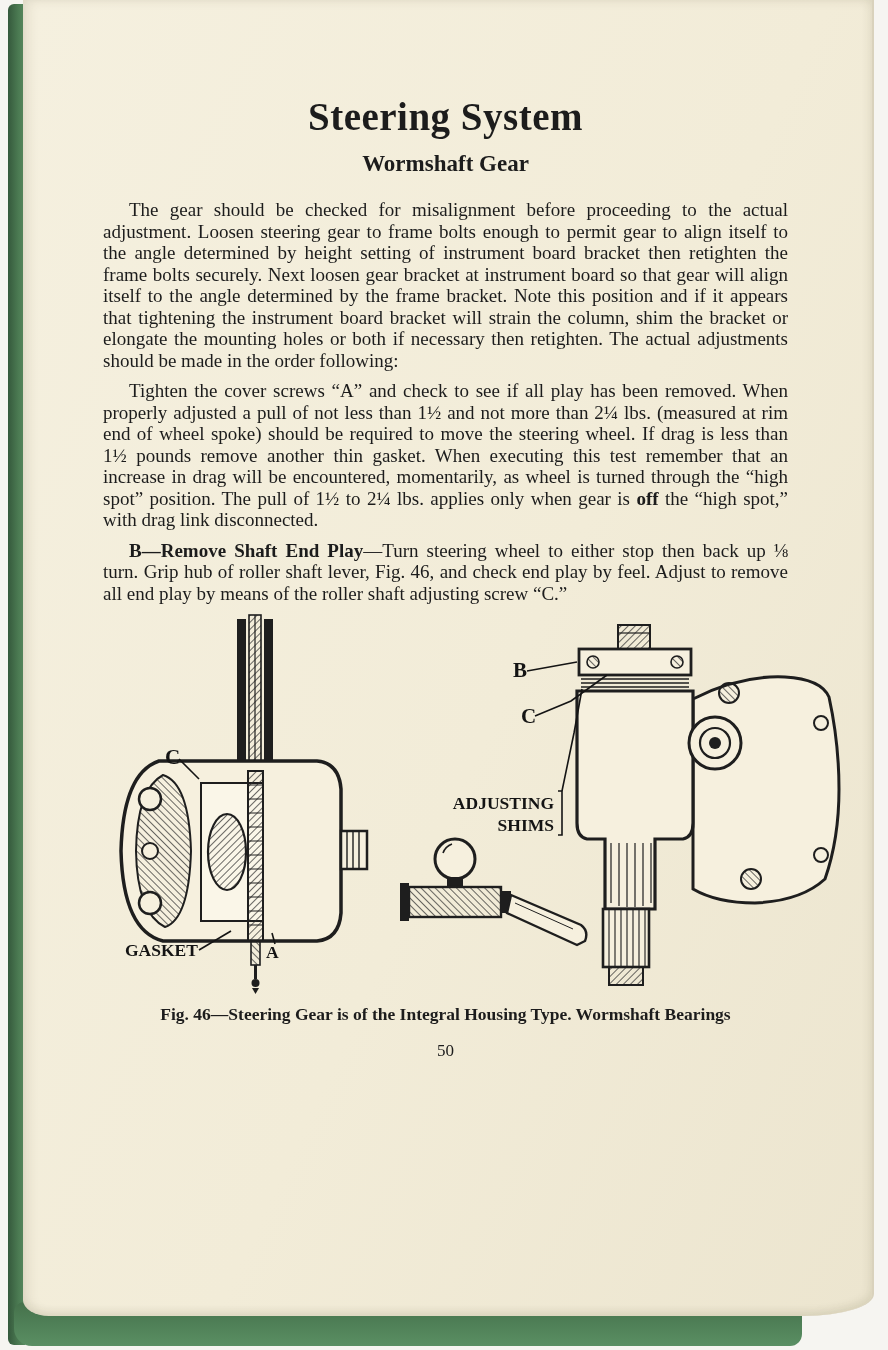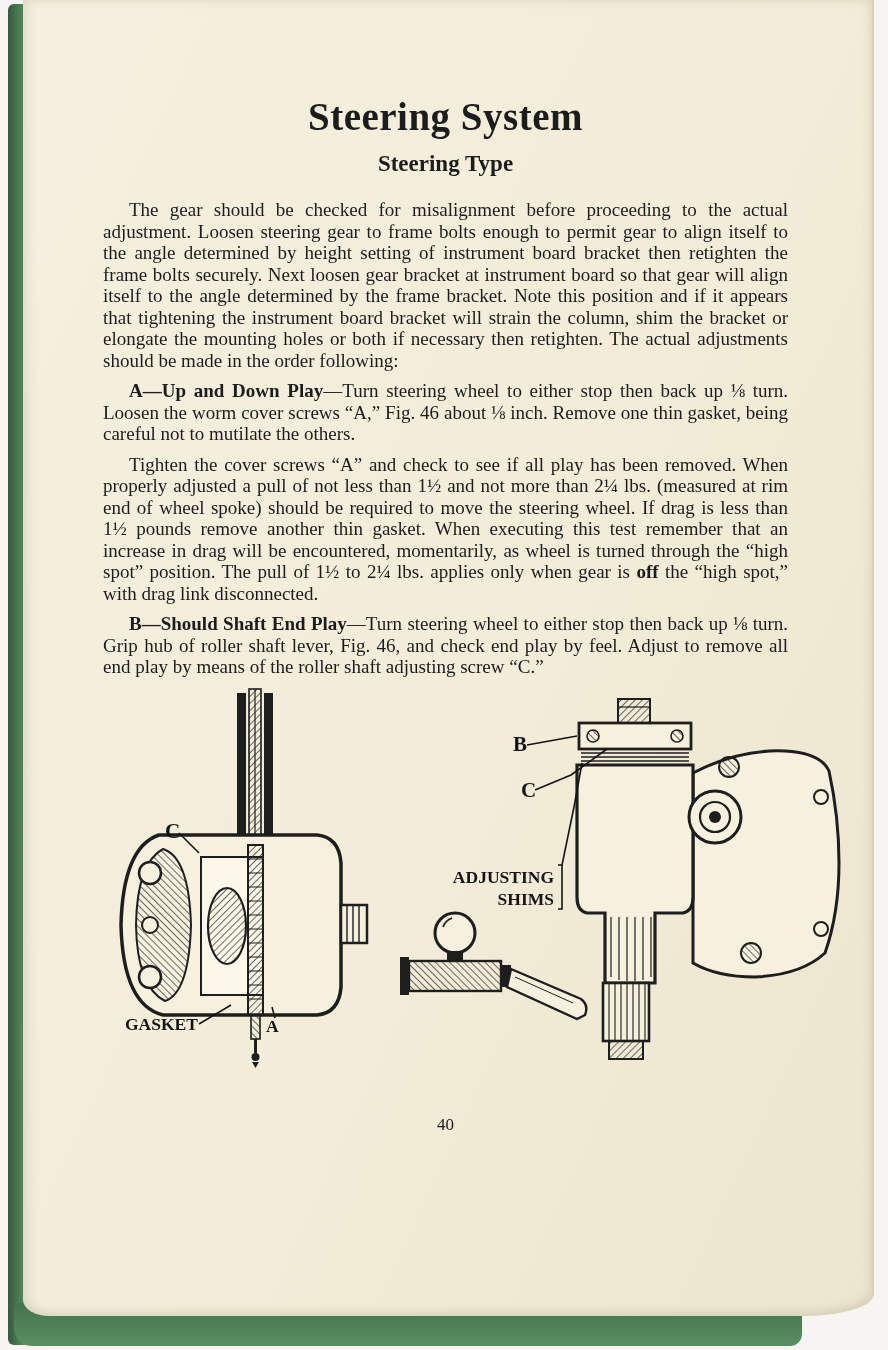--- a/index.html
+++ b/index.html
@@ -87,29 +87,28 @@
 <body>
 
 <div class="scan">
   <div class="cover-left"></div>
   <div class="cover-bottom"></div>
 
   <div class="paper">
     <div class="content">
 
       <h1 class="title">Steering System</h1>
-      <h2 class="subtitle">Steering Type</h2>
+      <h2 class="subtitle">Wormshaft Gear</h2>
 
       <p class="body"><span>The gear should be checked for misalignment before proceeding to the actual adjustment. Loosen steering gear to frame bolts enough to permit gear to align itself to the angle determined by height setting of instrument board bracket then retighten the frame bolts securely. Next loosen gear bracket at instrument board so that gear will align itself to the angle determined by the frame bracket. Note this position and if it appears that tightening the instrument board bracket will strain the column, shim the bracket or elongate the mounting holes or both if necessary then retighten. The actual adjustments should be made in the order following:</span></p>
 
-      <p class="body"><strong>A—Up and Down Play</strong><span>—Turn steering wheel to either stop then back up ⅛ turn. Loosen the worm cover screws “A,” Fig. 46 about ⅛ inch. Remove one thin gasket, being careful not to mutilate the others.</span></p>
 
       <p class="body"><span>Tighten the cover screws “A” and check to see if all play has been removed. When properly adjusted a pull of not less than 1½ and not more than 2¼ lbs. (measured at rim end of wheel spoke) should be required to move the steering wheel. If drag is less than 1½ pounds remove another thin gasket. When executing this test remember that an increase in drag will be encountered, momentarily, as wheel is turned through the “high spot” position. The pull of 1½ to 2¼ lbs. applies only when gear is </span><strong>off</strong><span> the “high spot,” with drag link disconnected.</span></p>
 
-      <p class="body"><strong>B—Should Shaft End Play</strong><span>—Turn steering wheel to either stop then back up ⅛ turn. Grip hub of roller shaft lever, Fig. 46, and check end play by feel. Adjust to remove all end play by means of the roller shaft adjusting screw “C.”</span></p>
+      <p class="body"><strong>B—Remove Shaft End Play</strong><span>—Turn steering wheel to either stop then back up ⅛ turn. Grip hub of roller shaft lever, Fig. 46, and check end play by feel. Adjust to remove all end play by means of the roller shaft adjusting screw “C.”</span></p>
 
       <div class="fig-wrap">
         <svg width="740" height="382" viewBox="0 0 740 382">
           <defs>
             <pattern id="hA" width="5" height="5" patternUnits="userSpaceOnUse" patternTransform="rotate(45)">
               <line x1="0" y1="0" x2="0" y2="5" stroke="#2a2a2a" stroke-width="1.4"></line>
             </pattern>
             <pattern id="hB" width="5" height="5" patternUnits="userSpaceOnUse" patternTransform="rotate(-45)">
               <line x1="0" y1="0" x2="0" y2="5" stroke="#2a2a2a" stroke-width="1.4"></line>
             </pattern>
@@ -182,19 +181,19 @@
           <polyline class="ldr" points="424,58 474,49"></polyline>
           <text class="lbl" x="418" y="110">C</text>
           <polyline class="ldr" points="432,103 468,88 504,62"></polyline>
           <text class="lbl-sm" x="451" y="196" text-anchor="end">ADJUSTING</text>
           <text class="lbl-sm" x="451" y="218" text-anchor="end">SHIMS</text>
           <polyline class="ldr" points="455,178 459,178 459,222 455,222"></polyline>
           <polyline class="ldr" points="459,178 471,120 479,76"></polyline>
         </svg>
       </div>
 
-      <p class="caption"><br></p>
+      <p class="caption"><span>Fig. 46—Steering Gear is of the Integral Housing Type.  Wormshaft Bearings</span><br></p>
 
-      <div class="pageno">40</div>
+      <div class="pageno">50</div>
 
     </div>
   </div>
 </div>
 
 </body></html>

